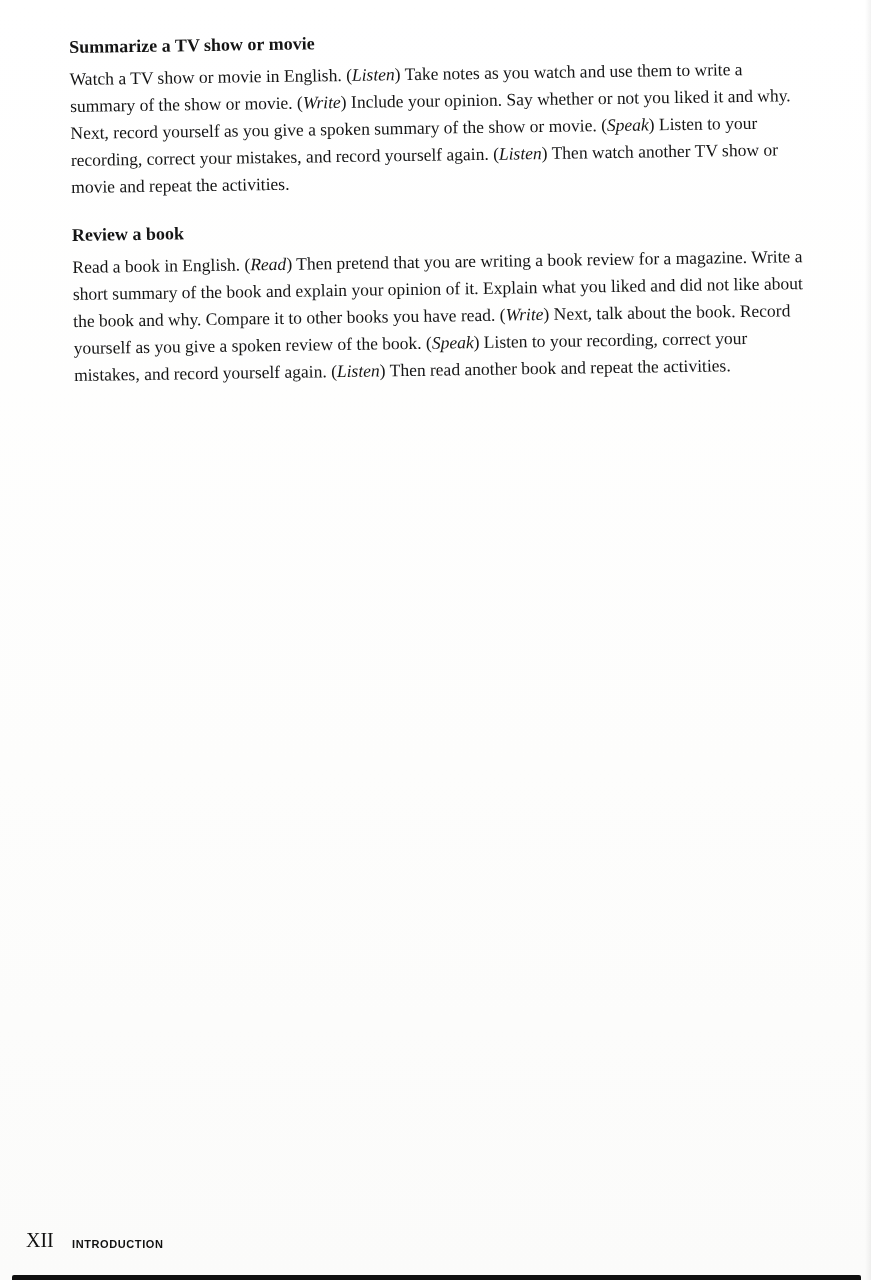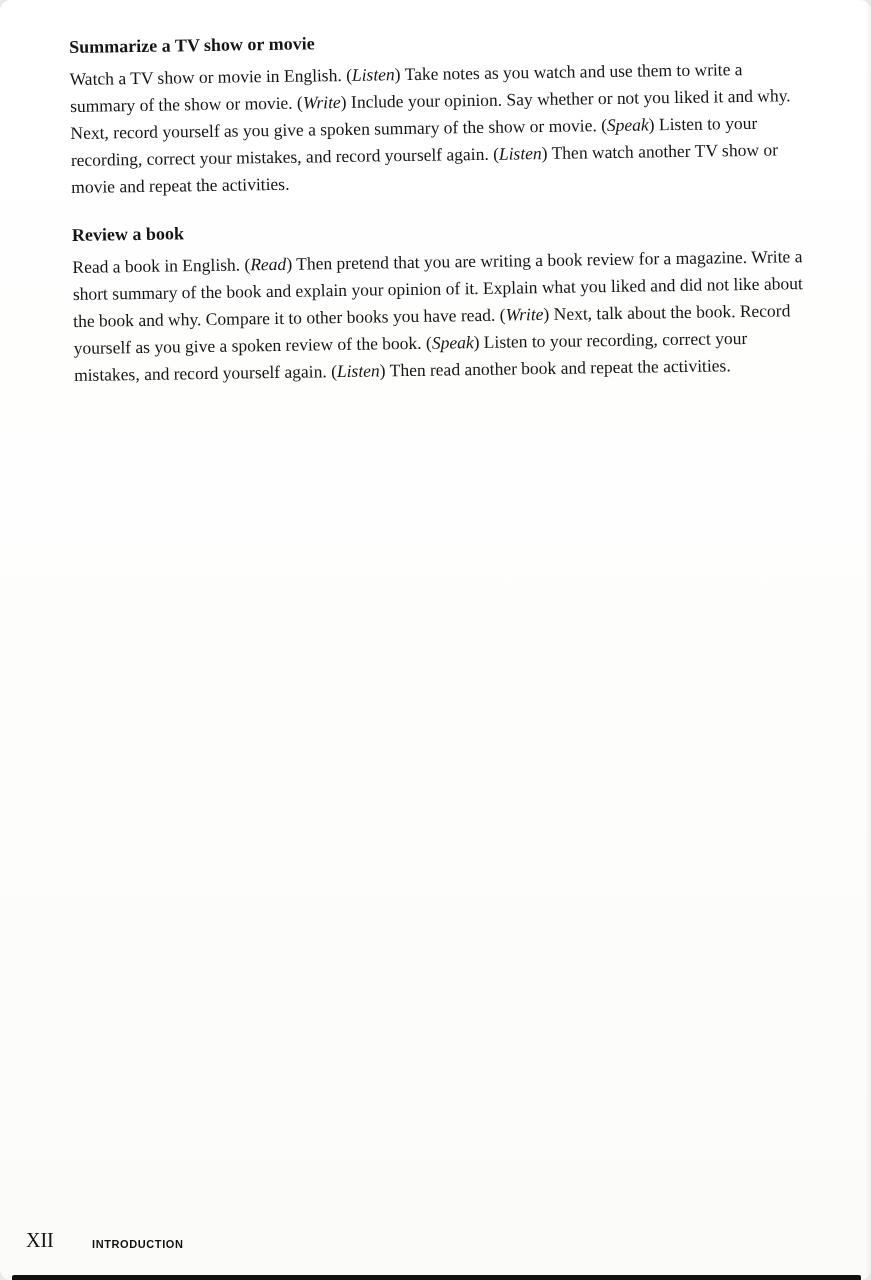--- a/index.html
+++ b/index.html
@@ -9,21 +9,20 @@
   }
   .page {
     position: relative;
     width: 871px;
     height: 1280px;
     margin: 0 auto;
     background: linear-gradient(180deg, #ffffff 0%, #fdfdfc 60%, #fbfbfa 100%);
     overflow: hidden;
     font-family: "Liberation Serif", serif;
     color: #151515;
-    border-radius: 11px;
   }
   .content {
     position: absolute;
     left: 69px;
     top: 34px;
     width: 732px;
     transform: rotate(-0.85deg);
     transform-origin: 0 0;
   }
   .section { margin: 0 0 4px 0; }
@@ -59,21 +58,20 @@
   }
   .footer-label {
     position: absolute;
     left: 72px;
     bottom: 4px;
     font-family: "Liberation Sans", sans-serif;
     font-size: 11px;
     font-weight: bold;
     letter-spacing: 0.6px;
     color: #111;
-    margin-left: 20px;
   }
   .scan-edge-bottom {
     position: absolute;
     left: 12px;
     bottom: 0px;
     width: 849px;
     height: 5px;
     background: #101010;
     border-radius: 2px 2px 0 0;
   }

